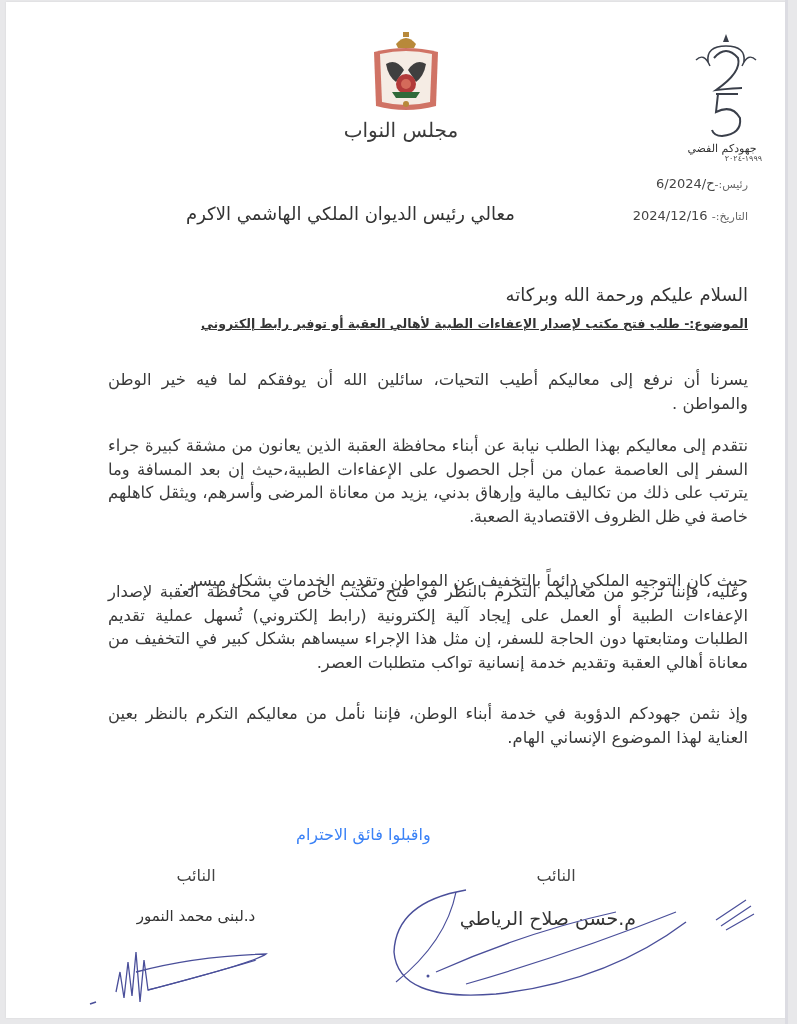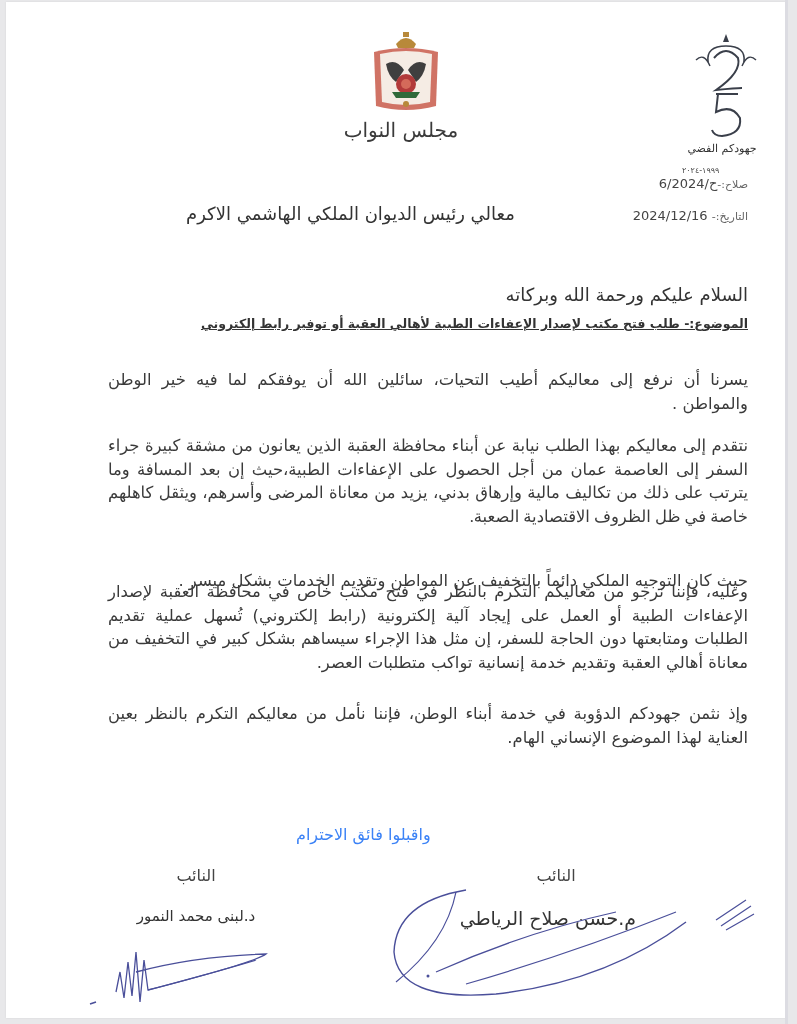--- a/index.html
+++ b/index.html
@@ -20,21 +20,21 @@
   }
   .abs { position: absolute; }
   .rtl { direction: rtl; text-align: right; }
   .emblem { left: 350px; top: 28px; width: 100px; height: 84px; }
   .council-name {
     left: 330px; top: 116px; width: 130px; text-align: center;
     font-family: "DejaVu Serif", serif; font-size: 20px; color: #3a3a3a;
   }
   .jubilee { left: 680px; top: 30px; width: 80px; height: 140px; }
   .jubilee-text { left: 676px; top: 140px; width: 80px; text-align: center; font-family: "DejaVu Serif", serif; font-size: 11px; color: #333; }
-  .jubilee-years { left: 676px; top: 164px; width: 80px; text-align: left; font-size: 8px; color: #444; }
+  .jubilee-years { left: 676px; top: 152px; width: 80px; text-align: right; font-size: 8px; color: #444; }
 
   .ref-line { right: 38px; top: 174px; font-size: 13px; color: #444; }
   .ref-line .lbl, .date-line .lbl { font-size: 11px; color: #666; }
   .date-line { right: 38px; top: 206px; font-size: 13px; color: #444; }
   .addressee { left: 180px; top: 201px; font-size: 18px; color: #333; direction: rtl; }
 
   .greeting { right: 38px; top: 282px; font-size: 18px; color: #333; }
   .subject { right: 38px; top: 314px; font-size: 12.5px; font-weight: bold; color: #333; text-decoration: underline; }
 
   .para {
@@ -86,21 +86,21 @@
       <path d="M10 28 Q18 20 24 34" stroke="#3a3f4a" stroke-width="1.4" fill="none"></path>
       <path d="M70 28 Q62 20 56 34" stroke="#3a3f4a" stroke-width="1.4" fill="none"></path>
       <path d="M28 26 Q40 12 52 26 Q56 40 30 58 Q50 56 56 56" stroke="#3a3f4a" stroke-width="2" fill="none"></path>
       <path d="M30 62 L52 62 M32 62 L30 80 Q46 72 54 86 Q56 102 36 104 Q28 104 26 98" stroke="#3a3f4a" stroke-width="2" fill="none"></path>
     </svg>
   </div>
   <div class="abs jubilee-text">جهودكم الفضي</div>
   <div class="abs jubilee-years">١٩٩٩-٢٠٢٤</div>
 
   <div class="abs ref-line rtl">
-    <span class="lbl">صلاح:-</span><span style="direction:ltr;unicode-bidi:embed;">6/ح/2024</span>
+    <span class="lbl">رئيس:-</span><span style="direction:ltr;unicode-bidi:embed;">6/ح/2024</span>
   </div>
   <div class="abs date-line rtl">
     <span class="lbl">التاريخ:-</span> <span style="direction:ltr;unicode-bidi:embed;">2024/12/16</span>
   </div>
   <div class="abs addressee">معالي رئيس الديوان الملكي الهاشمي الاكرم</div>
 
   <div class="abs subject rtl">الموضوع:- طلب فتح مكتب لإصدار الإعفاءات الطبية لأهالي العقبة أو توفير رابط إلكتروني</div>
   <div class="abs greeting rtl">السلام عليكم ورحمة الله وبركاته</div>
 
   <div class="abs para p1">يسرنا أن نرفع إلى معاليكم أطيب التحيات، سائلين الله أن يوفقكم لما فيه خير الوطن والمواطن .</div>

